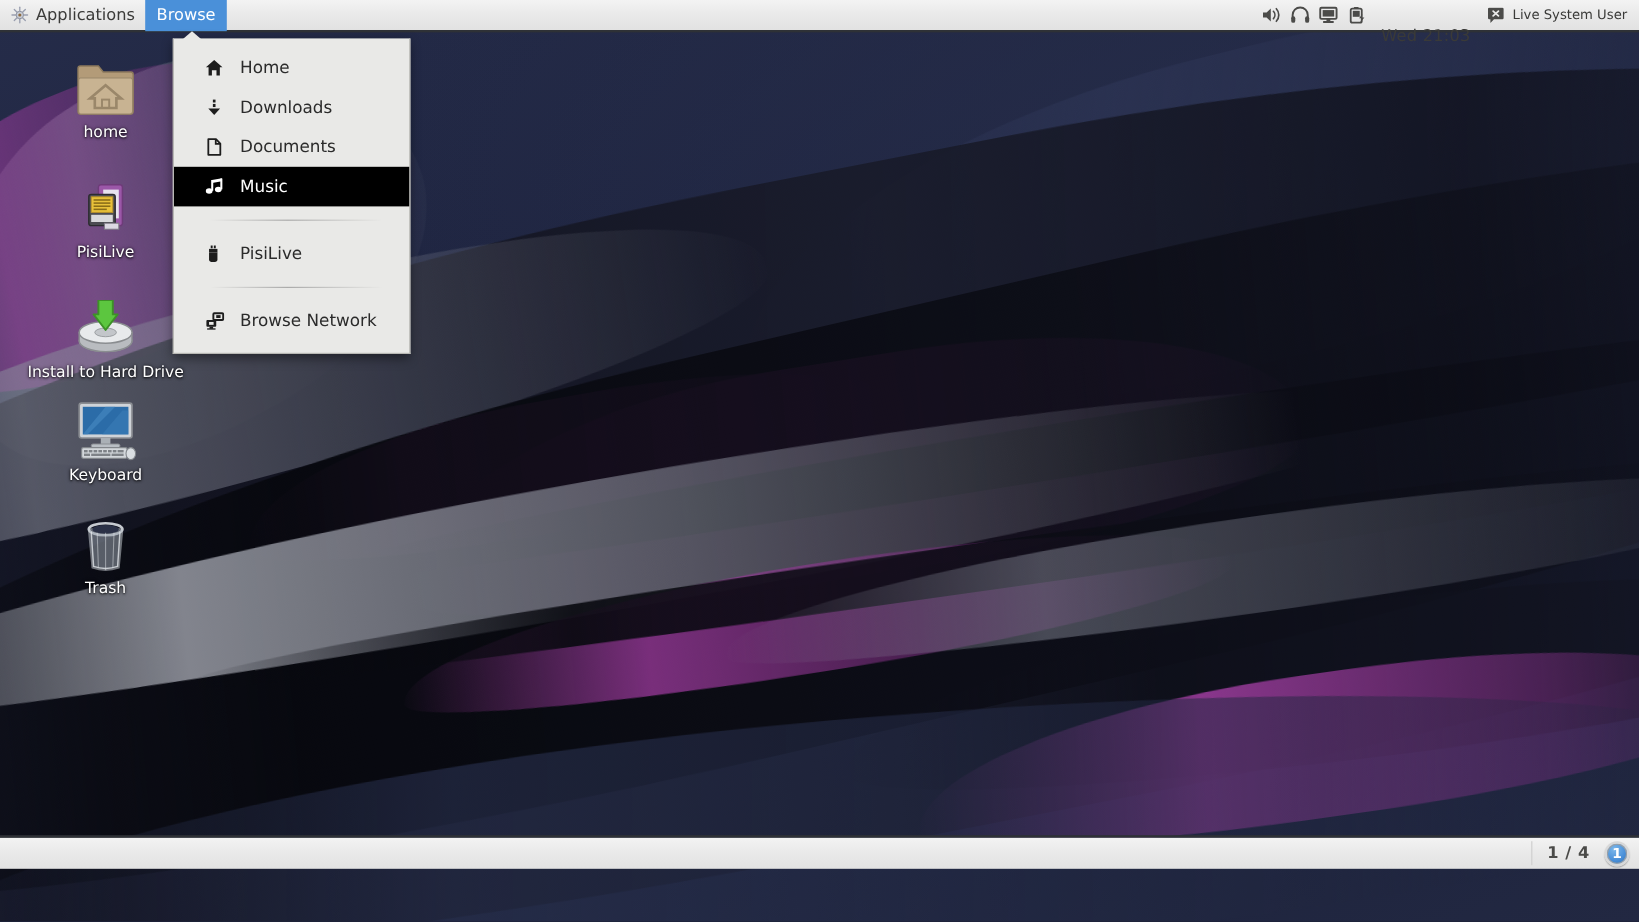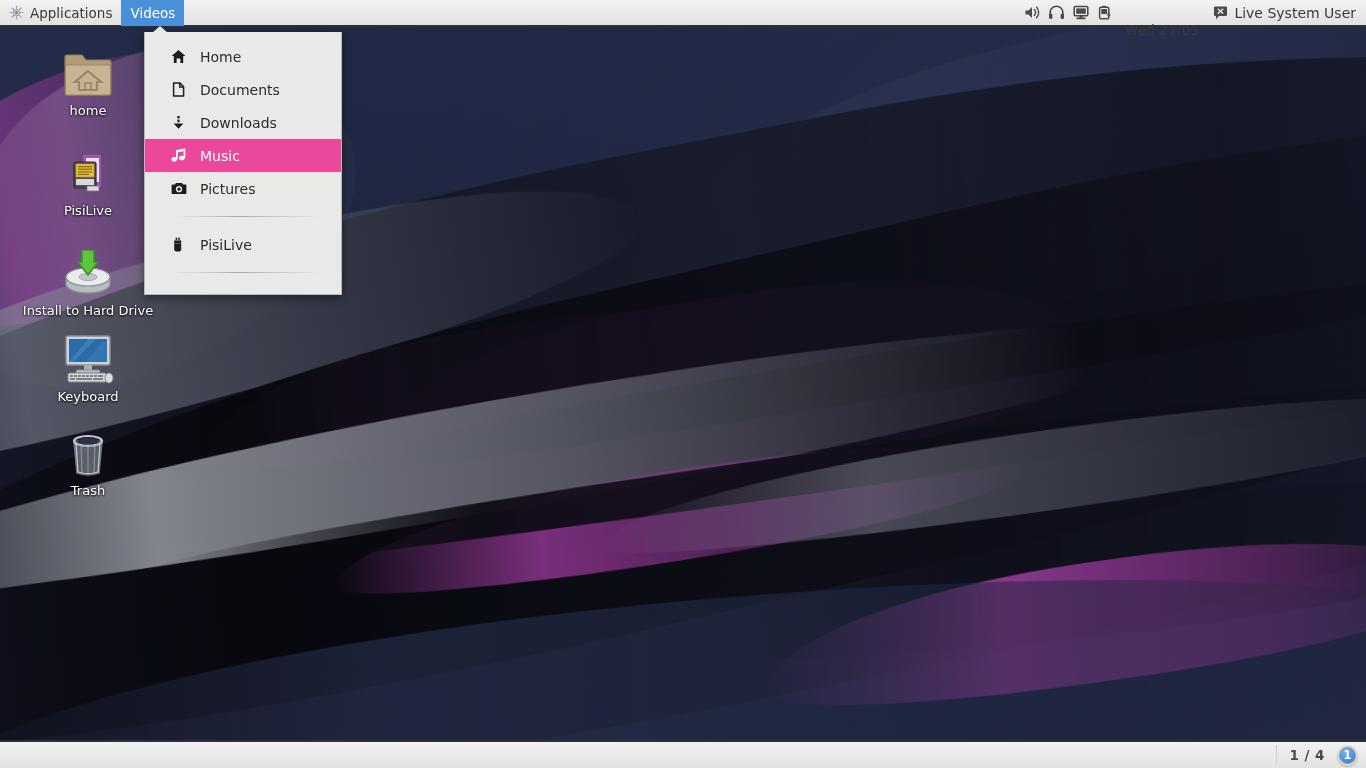--- a/index.html
+++ b/index.html
@@ -124,35 +124,35 @@
   }
 
   
   .panel{
     position:absolute; left:0; width:1366px;
     background:linear-gradient(#f3f3f3 0%, #eaeaea 45%, #e2e2e2 100%);
     display:flex; align-items:center;
     font-size:13.5px; color:#3a3a38;
   }
   #top-panel{ top:0; height:27px; border-bottom:2px solid #2e3136; }
-  #bottom-panel{ top:740px; height:28px; border-top:2px solid #2e3136; }
+  #bottom-panel{ top:696px; height:28px; border-top:2px solid #2e3136; }
 
   .menu-btn{
     height:27px; display:flex; align-items:center; gap:6px;
     padding:0 9px; cursor:default; font-size:13.5px; color:#3a3a38;
   }
   .menu-btn.active{ background:#4a90d9; color:#ffffff; }
 
   .tray{ margin-left:auto; display:flex; align-items:center; height:27px; }
   .tray-icon{
     width:24px; height:27px; display:flex; align-items:center; justify-content:center;
     color:#4b4b49;
   }
   .clock{ padding:0 10px 0 8px; font-size:13.5px; color:#3a3a38; letter-spacing:.2px;margin-top:35px;}
-  .user-area{ display:flex; align-items:center; gap:6px; padding:0 10px 0 4px; font-size:14px; color:#3a3a38;}
+  .user-area{ display:flex; align-items:center; gap:6px; padding:0 10px 0 4px; font-size:11px; color:#3a3a38;}
 
   
   .ws-wrap{ margin-left:auto; display:flex; align-items:center; height:28px; }
   .ws-sep{ width:1px; height:20px; background:#cfcfcf; }
   .ws-label{ padding:0 12px; font-size:13.5px; color:#4a4a48; font-weight:bold; letter-spacing:.5px;}
   .ws-badge{
     width:21px; height:21px; border-radius:50%;
     background:radial-gradient(circle at 38% 28%, #7bb7ea 0%, #4a90d9 55%, #2f6fb5 100%);
     border:2px solid #d8d8d8;
     box-shadow:0 0 0 1px #9aa0a6 inset, 0 1px 1px rgba(0,0,0,.25);
@@ -187,21 +187,21 @@
   #menu-arrow{
     position:absolute; left:152px; top:26px; width:0;height:0;
     border-left:8px solid transparent; border-right:8px solid transparent;
     border-bottom:7px solid #e9e9e7;
     z-index:31;
   }
   .mi{
     height:33px; display:flex; align-items:center; gap:0;
     padding:0 10px 0 26px; color:#2b2b2b; font-size:14px; cursor:default;
   }
-  .mi.sel{ background:#ec4899; color:#ffffff; }
+  .mi.sel{ background:#000000; color:#ffffff; }
   .mi .mi-icon{ width:24px; display:flex; align-items:center; justify-content:flex-start; }
   .mi .mi-text{ padding-left:5px; }
   .m-sep{ height:1px; margin:11px 22px 11px 30px;
     background:linear-gradient(90deg, rgba(150,150,150,0) 0%, rgba(150,150,150,.75) 45%, rgba(150,150,150,0) 100%); }
 </style>
 </head>
 <body>
 
 <div id="wallpaper">
   <div class="ribbon bl2"></div>
@@ -325,21 +325,21 @@
             <line x1="5" y1="10" x2="2.9" y2="12.1"></line>
         </g>
         <circle cx="7.5" cy="7.5" r="3.1" fill="#c8ccd6" stroke="#8a8f9c" stroke-width=".8"></circle>
         <circle cx="7.5" cy="7.5" r="1.3" fill="#8d6b3f"></circle>
       </svg>
     </span>
     <span>Applications</span>
   </div>
 
   <div class="menu-btn active">
-    <span>Videos</span>
+    <span>Browse</span>
   </div>
 
   <div class="tray">
 
     <div class="tray-icon">
       <svg width="17" height="15" viewBox="0 0 17 15">
         <path d="M1.5 5.5 L4.5 5.5 L8 2 L8 13 L4.5 9.5 L1.5 9.5 Z" fill="#4b4b49"></path>
         <path d="M10.2 4.4 A4.6 4.6 0 0 1 10.2 10.6" fill="none" stroke="#4b4b49" stroke-width="1.4" stroke-linecap="round"></path>
         <path d="M12.6 2.3 A7.6 7.6 0 0 1 12.6 12.7" fill="none" stroke="#4b4b49" stroke-width="1.4" stroke-linecap="round"></path>
       </svg>
@@ -397,80 +397,83 @@
       <svg width="15" height="15" viewBox="0 0 15 15">
           <path d="M7.5 1 L14.4 7.1 L12.2 7.1 L12.2 14 L9.4 14 L9.4 9.6 L5.6 9.6 L5.6 14 L2.8 14 L2.8 7.1 L.6 7.1 Z" fill="#1d1d1d"></path>
         </svg>
     </span>
     <span class="mi-text">Home</span>
   </div>
 
   <div class="mi">
     <span class="mi-icon">
       <svg width="15" height="15" viewBox="0 0 15 15">
+        <rect x="6.4" y="1" width="2.2" height="2.4" fill="#1d1d1d"></rect>
+        <rect x="6.4" y="4.6" width="2.2" height="2.6" fill="#1d1d1d"></rect>
+        <path d="M2.6 8.4 L7.5 13.8 L12.4 8.4 Z" fill="#1d1d1d"></path>
+      </svg>
+    </span>
+    <span class="mi-text">Downloads</span>
+  </div>
+
+  <div class="mi">
+    <span class="mi-icon">
+      <svg width="15" height="15" viewBox="0 0 15 15">
           <path d="M2.6 1 L9 1 L12.6 4.7 L12.6 14 L2.6 14 Z" fill="none" stroke="#1d1d1d" stroke-width="1.5" stroke-linejoin="round"></path>
           <path d="M8.8 1.3 L8.8 4.9 L12.4 4.9" fill="none" stroke="#1d1d1d" stroke-width="1.5"></path>
         </svg>
     </span>
     <span class="mi-text">Documents</span>
-  </div>
-
-  <div class="mi">
-    <span class="mi-icon">
-      <svg width="15" height="15" viewBox="0 0 15 15">
-        <rect x="6.4" y="1" width="2.2" height="2.4" fill="#1d1d1d"></rect>
-        <rect x="6.4" y="4.6" width="2.2" height="2.6" fill="#1d1d1d"></rect>
-        <path d="M2.6 8.4 L7.5 13.8 L12.4 8.4 Z" fill="#1d1d1d"></path>
-      </svg>
-    </span>
-    <span class="mi-text">Downloads</span>
   </div>
 
   <div class="mi sel">
     <span class="mi-icon">
       <svg width="16" height="15" viewBox="0 0 16 15">
         <path d="M5.6 2 L14 .6 L14 3 L5.6 4.4 Z" fill="#ffffff"></path>
         <rect x="5" y="2" width="1.7" height="9" fill="#ffffff"></rect>
         <rect x="12.6" y=".8" width="1.7" height="9" fill="#ffffff"></rect>
         <ellipse cx="3.3" cy="11.2" rx="2.8" ry="2.3" fill="#ffffff"></ellipse>
         <ellipse cx="10.9" cy="10" rx="2.8" ry="2.3" fill="#ffffff"></ellipse>
       </svg>
     </span>
     <span class="mi-text">Music</span>
   </div>
 
-  <div class="mi">
-    <span class="mi-icon">
-      <svg width="16" height="15" viewBox="0 0 16 15">
-        <path d="M5 2 L11 2 L12 3.6 L14.6 3.6 Q15.4 3.6 15.4 4.5 L15.4 12 Q15.4 12.9 14.6 12.9 L1.4 12.9 Q.6 12.9 .6 12 L.6 4.5 Q.6 3.6 1.4 3.6 L4 3.6 Z" fill="#1d1d1d"></path>
-        <circle cx="8" cy="8.2" r="3.1" fill="#e9e9e7"></circle>
-        <circle cx="8" cy="8.2" r="1.6" fill="#1d1d1d"></circle>
-      </svg>
-    </span>
-    <span class="mi-text">Pictures</span>
-  </div>
 
 
   <div class="m-sep"></div>
 
 
   <div class="mi">
     <span class="mi-icon">
       <svg width="13" height="15" viewBox="0 0 13 15">
         <rect x="4.6" y=".6" width="1.6" height="2.3" fill="#1d1d1d"></rect>
         <rect x="7.2" y=".6" width="1.6" height="2.3" fill="#1d1d1d"></rect>
         <rect x="3.2" y="3.4" width="7" height="3" fill="#1d1d1d"></rect>
         <path d="M3.2 6.4 L10.2 6.4 L10.2 12.4 Q10.2 14.4 6.7 14.4 Q3.2 14.4 3.2 12.4 Z" fill="#1d1d1d"></path>
       </svg>
     </span>
     <span class="mi-text">PisiLive</span>
   </div>
 
   <div class="m-sep"></div>
 
+  <div class="mi">
+    <span class="mi-icon">
+      <svg width="16" height="15" viewBox="0 0 16 15">
+        <rect x="6.8" y="1" width="8.2" height="5.6" rx=".8" fill="none" stroke="#1d1d1d" stroke-width="1.6"></rect>
+        <rect x="9.2" y="2.6" width="3.6" height="2.4" fill="#1d1d1d"></rect>
+        <rect x="1" y="6.6" width="8.2" height="5.6" rx=".8" fill="#1d1d1d"></rect>
+        <rect x="3.2" y="8.3" width="3.8" height="2.4" fill="#e9e9e7"></rect>
+        <rect x="3.6" y="12.2" width="3" height="1.8" fill="#1d1d1d"></rect>
+        <rect x="1.6" y="13.6" width="7" height="1.1" fill="#1d1d1d"></rect>
+      </svg>
+    </span>
+    <span class="mi-text">Browse Network</span>
+  </div>
 
 </div>
 
 <div class="panel" id="bottom-panel">
   <div class="ws-wrap">
     <div class="ws-sep"></div>
     <div class="ws-label">1 / 4</div>
     <div class="ws-badge">1</div>
   </div>
 </div>

